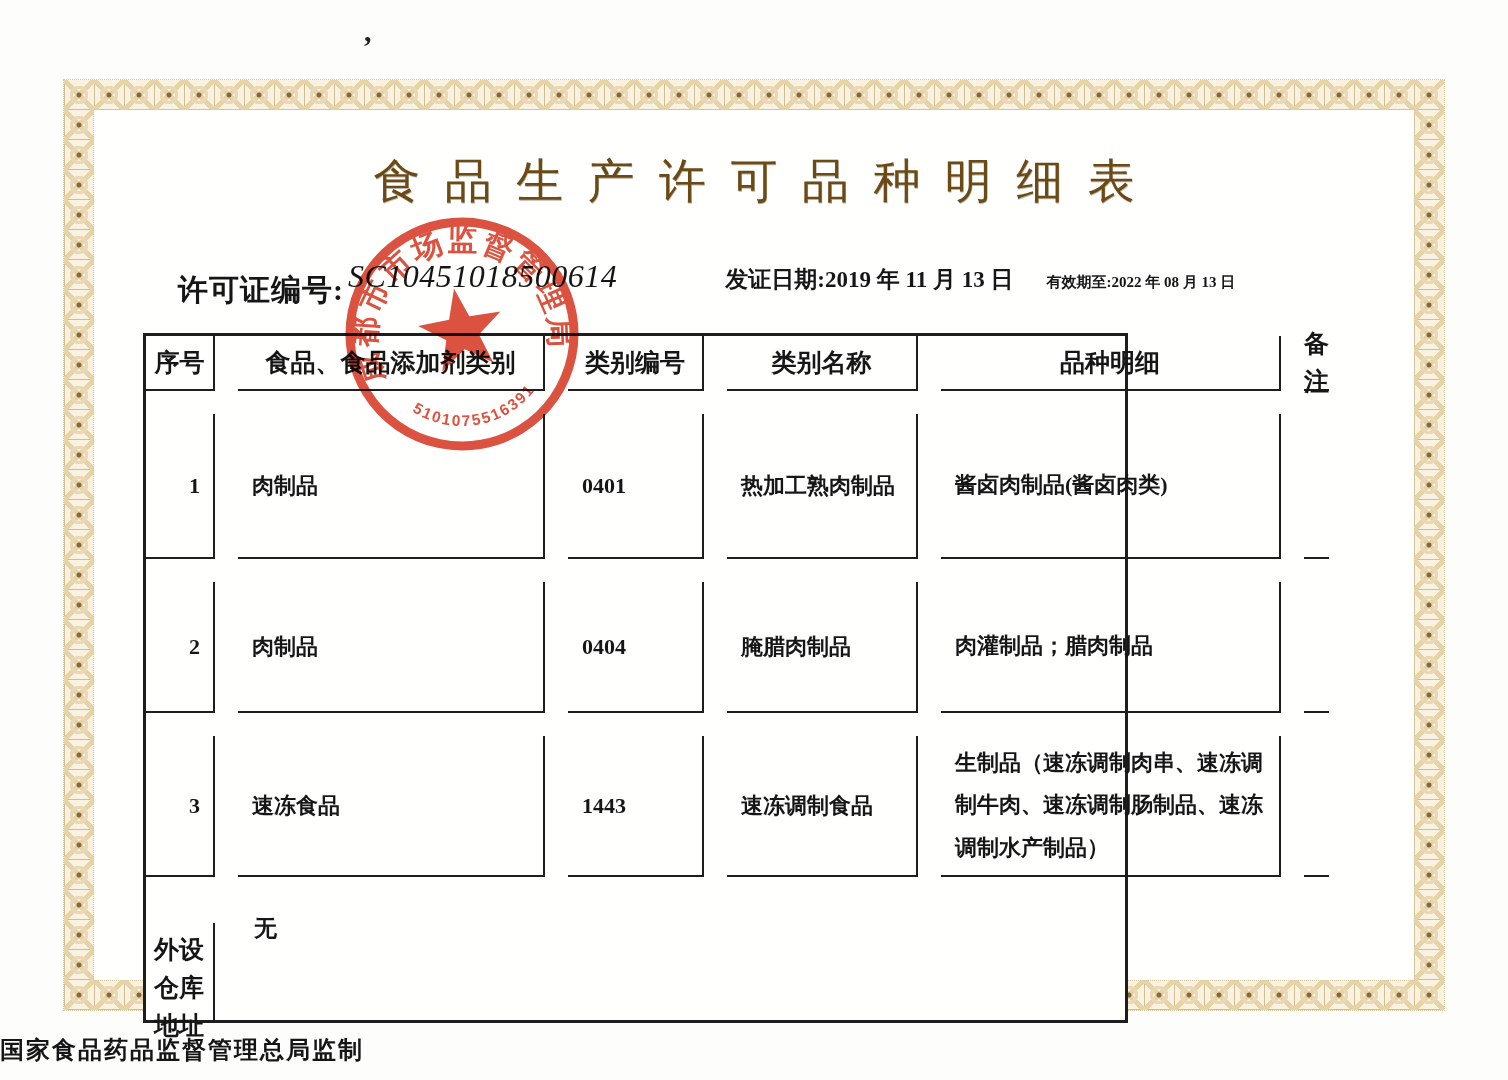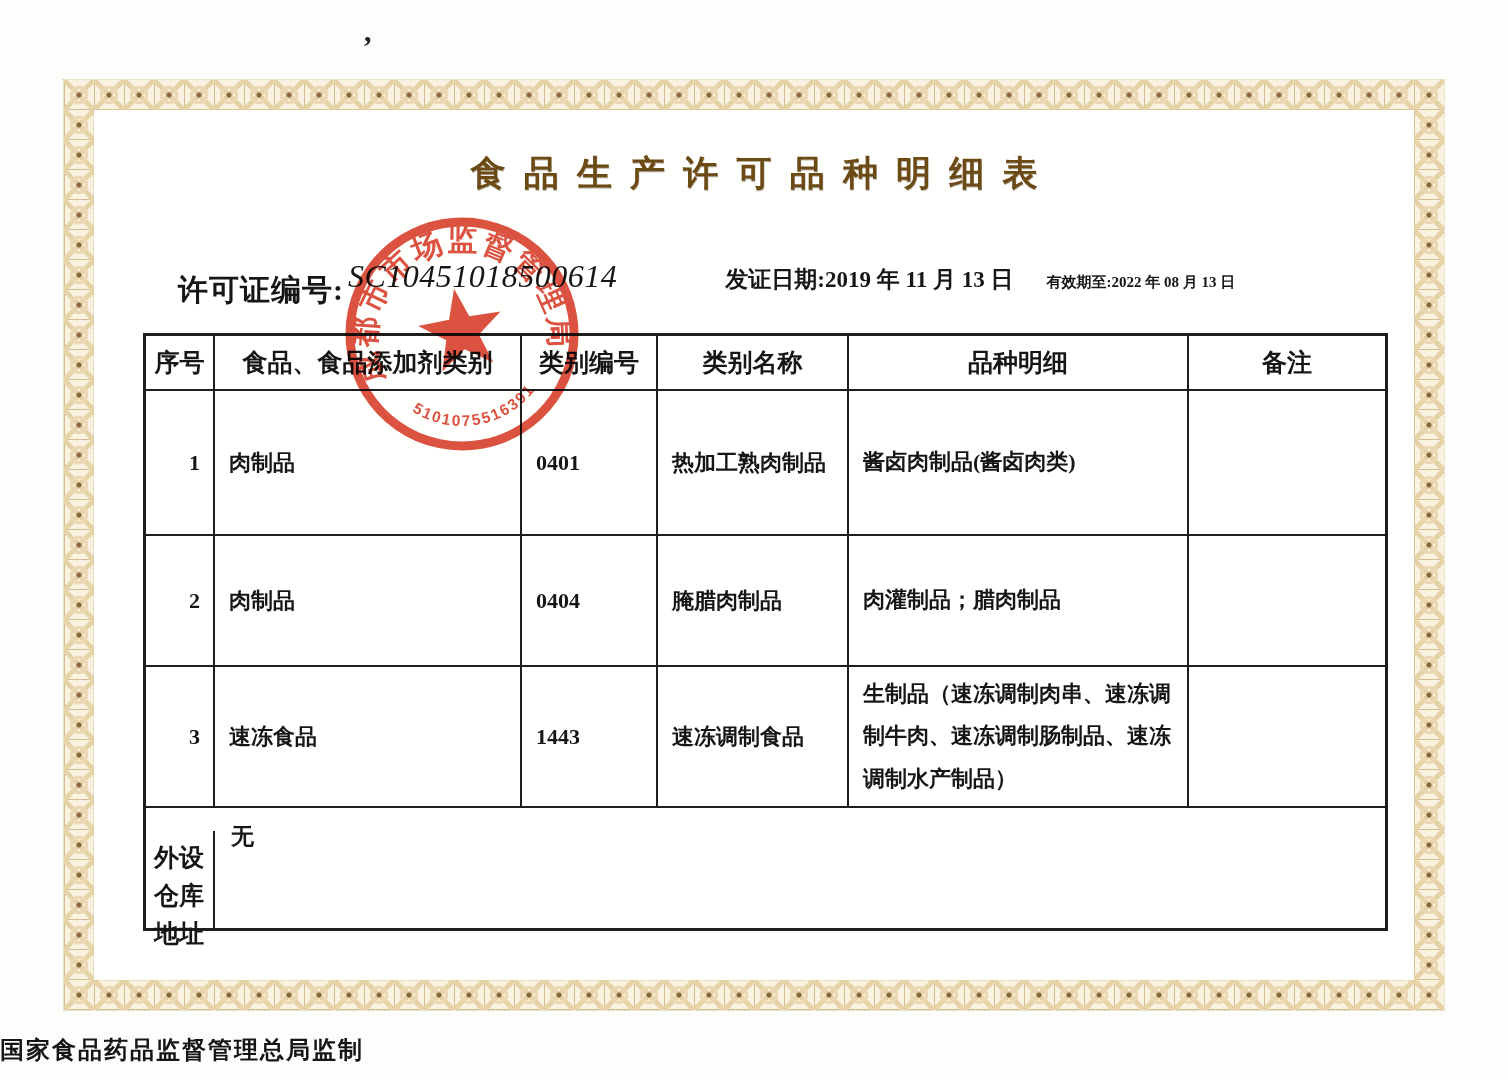--- a/index.html
+++ b/index.html
@@ -25,44 +25,45 @@
   }
   .frame-inner{
     position:absolute;inset:30px;background:#fffffe;
     outline:1px dotted #d9c79e;
   }
   
   .stray{position:absolute;left:364px;top:14px;font-size:30px;font-weight:bold;color:#222;}
   
   .doc-title{
     position:absolute;left:0;top:150px;width:1508px;
-    text-align:center;font-size:35px;font-weight:bold;color:#6b4a15;
+    text-align:center;font-size:47px;font-weight:normal;color:#6b4a15;
     letter-spacing:0.52em;padding-left:0.52em;box-sizing:border-box;
     text-shadow:0.5px 0.5px 0 rgba(60,40,5,.35);
   }
   
   .lic-line{position:absolute;left:178px;top:270px;display:flex;align-items:flex-end;white-space:nowrap;}
   .lic-label{font-size:30px;font-weight:bold;letter-spacing:1px;}
   .lic-rest{display:flex;align-items:baseline;transform:translateY(-16px);}
   .lic-number{font-size:32px;margin-left:4px;letter-spacing:0.5px;font-style:italic;}
   .lic-issue{font-size:23px;font-weight:bold;margin-left:108px;}
   .lic-valid{font-size:15px;font-weight:bold;margin-left:33px;}
   
   .stamp{
     position:absolute;left:337px;top:209px;width:250px;height:250px;
     opacity:.88;mix-blend-mode:multiply;
   }
   
   .lic-table{
-    position:absolute;left:143px;top:333px;width:1245px;box-sizing:border-box;
+    position:absolute;left:143px;top:333px;width:985px;box-sizing:border-box;
     display:grid;
     grid-template-columns:69px 307px 136px 191px 340px 1fr;
     grid-template-rows:55px 145px 131px 141px 120px;
     border:3px solid #1e1e1e;
     background:#fffffe;
+    gap:23px;
   }
   .cell{
     border-right:2px solid #1e1e1e;border-bottom:2px solid #1e1e1e;
     display:flex;align-items:center;box-sizing:border-box;
     font-size:22px;font-weight:600;line-height:1.5;
   }
   .cell.last{border-right:none;}
   .cell.bottom{border-bottom:none;}
   .cell.hdr{justify-content:center;font-size:25px;font-weight:bold;}
   .cell.num{justify-content:flex-end;padding-right:13px;}

